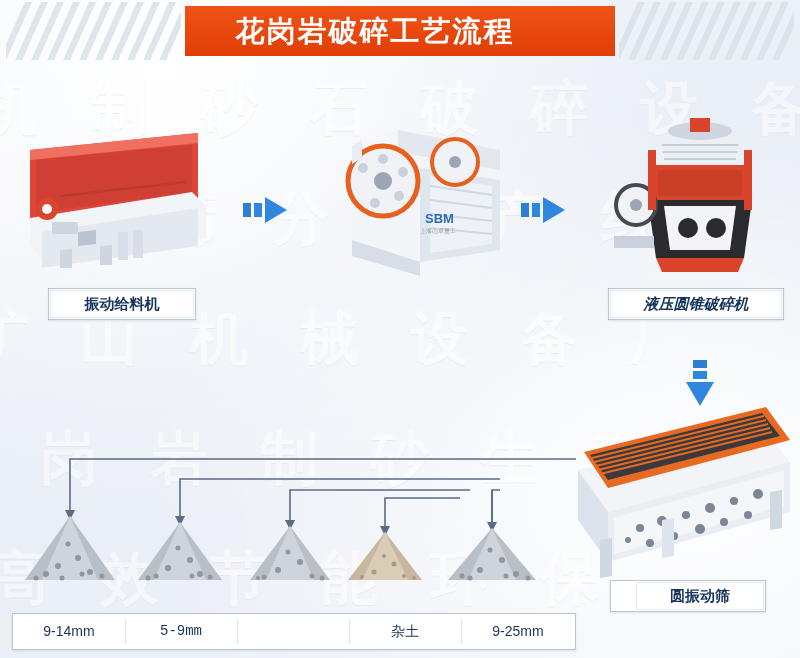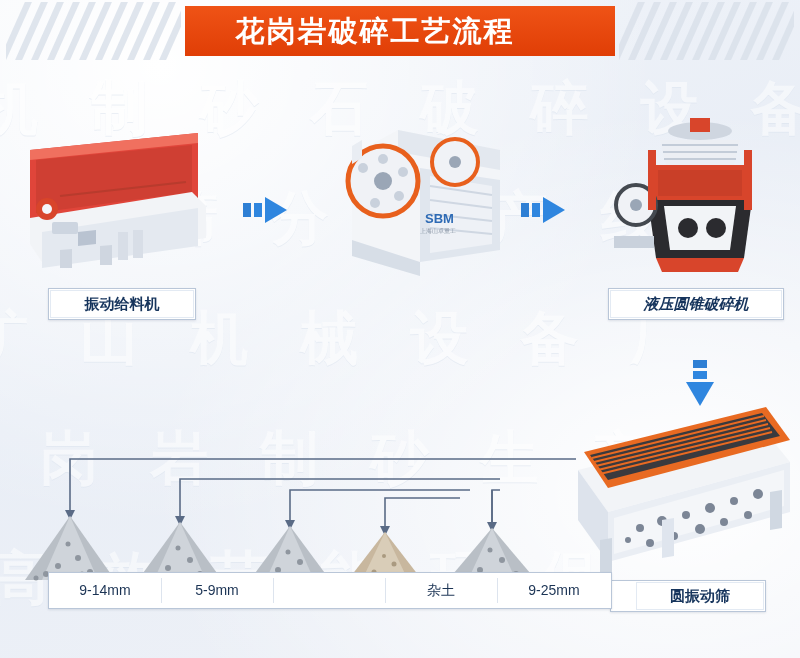--- a/index.html
+++ b/index.html
@@ -155,27 +155,26 @@
     width: 0; height: 0;
     border-left: 14px solid transparent;
     border-right: 14px solid transparent;
     border-top: 24px solid #2f86df;
   }
 
   
   #sizes-box {
     position: absolute;
     left: 12px;
-    top: 572px;
+    top: 613px;
     width: 562px;
     height: 35px;
     background: #ffffff;
     border: 1px solid #b9c6d8;
     box-shadow: 0 1px 2px rgba(40,60,90,0.12);
-    margin-left: 36px;
   }
   #sizes-box .cell {
     position: absolute;
     top: 0;
     height: 35px;
     line-height: 35px;
     text-align: center;
     font-size: 14px;
     color: #1b3354;
   }
@@ -441,18 +440,18 @@
   <div class="chip" style="left:610px; top:580px; width:130px;padding-left:24px;">
     <span class="inner">圆振动筛</span>
   </div>
 
   <div id="sizes-box">
     <div class="pile-label-sep" style="left:112px;"></div>
     <div class="pile-label-sep" style="left:224px;"></div>
     <div class="pile-label-sep" style="left:336px;"></div>
     <div class="pile-label-sep" style="left:448px;"></div>
     <div class="cell" style="left:0px;   width:112px;">9-14mm</div>
-    <div class="cell" style="left:112px; width:112px;">5-9mm</div>
+    <div class="cell" style="left:112px; width:112px;font-family:Liberation Mono, monospace;">5-9mm</div>
     <div class="cell" style="left:336px; width:112px;">杂土</div>
     <div class="cell" style="left:448px; width:114px;">9-25mm</div>
   </div>
 
 </div>
 
 </body></html>

